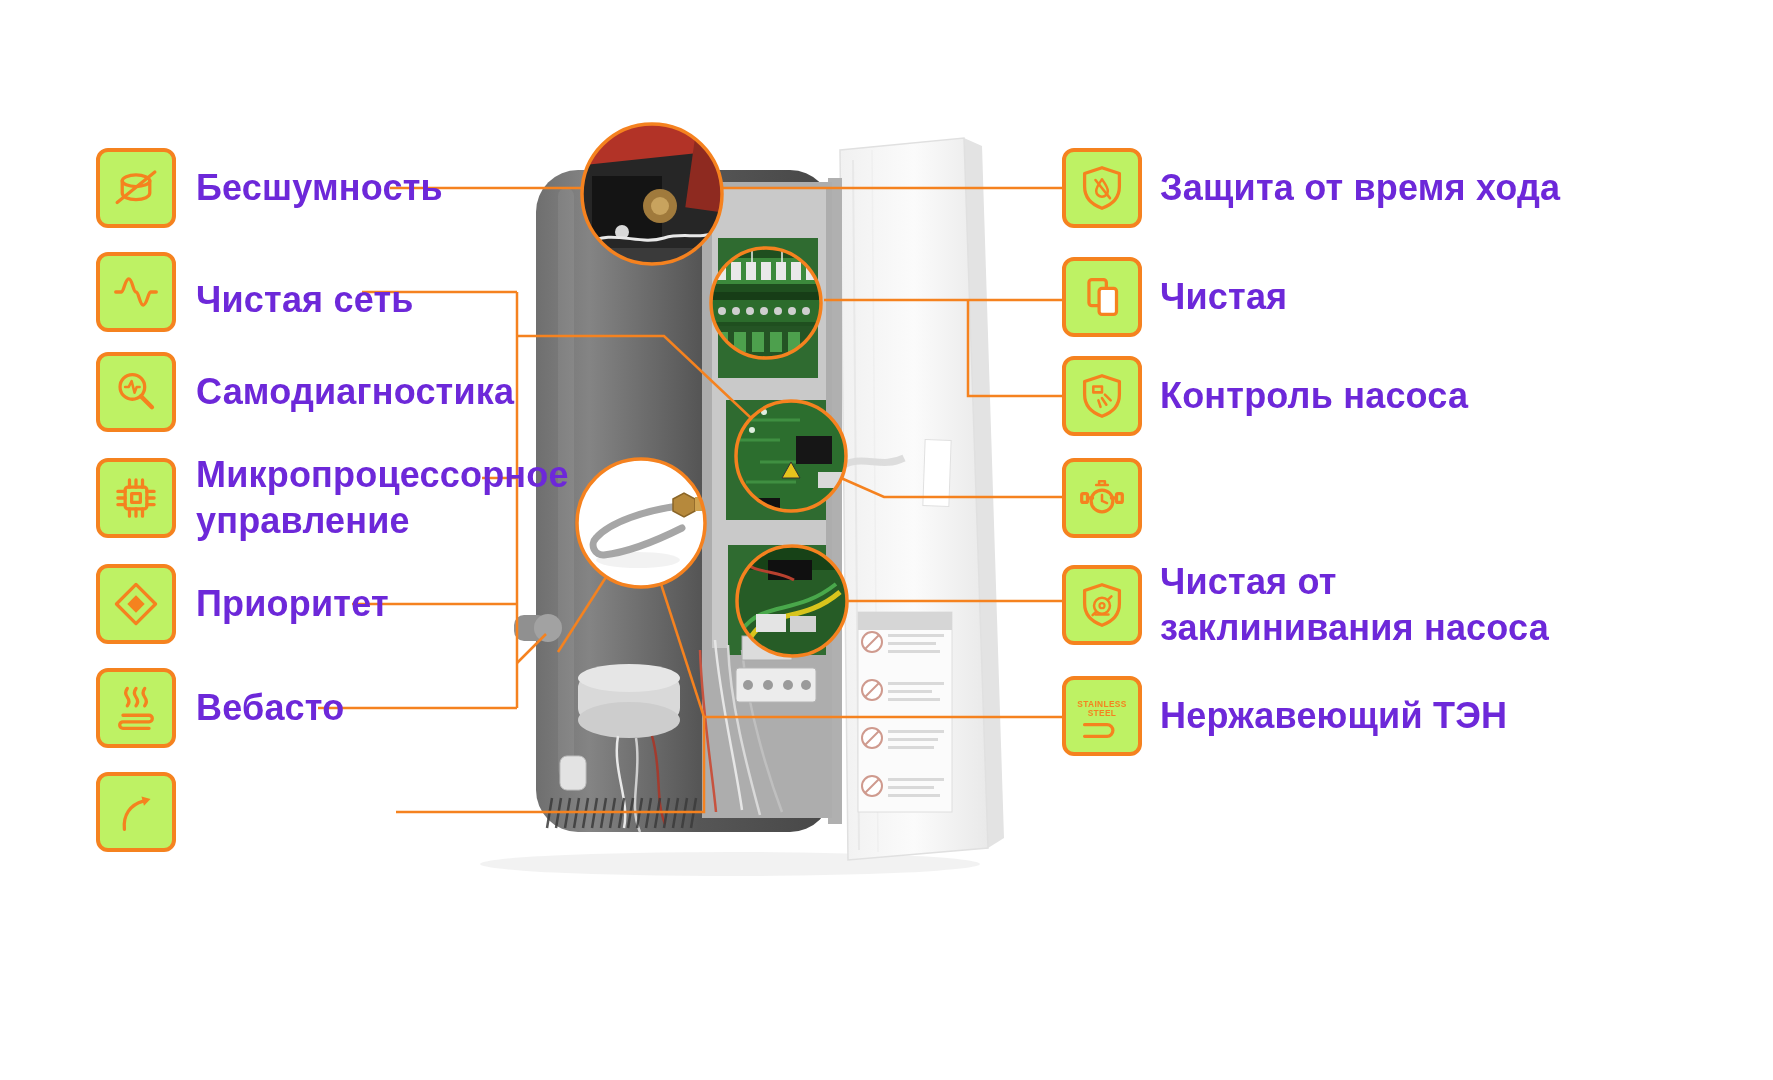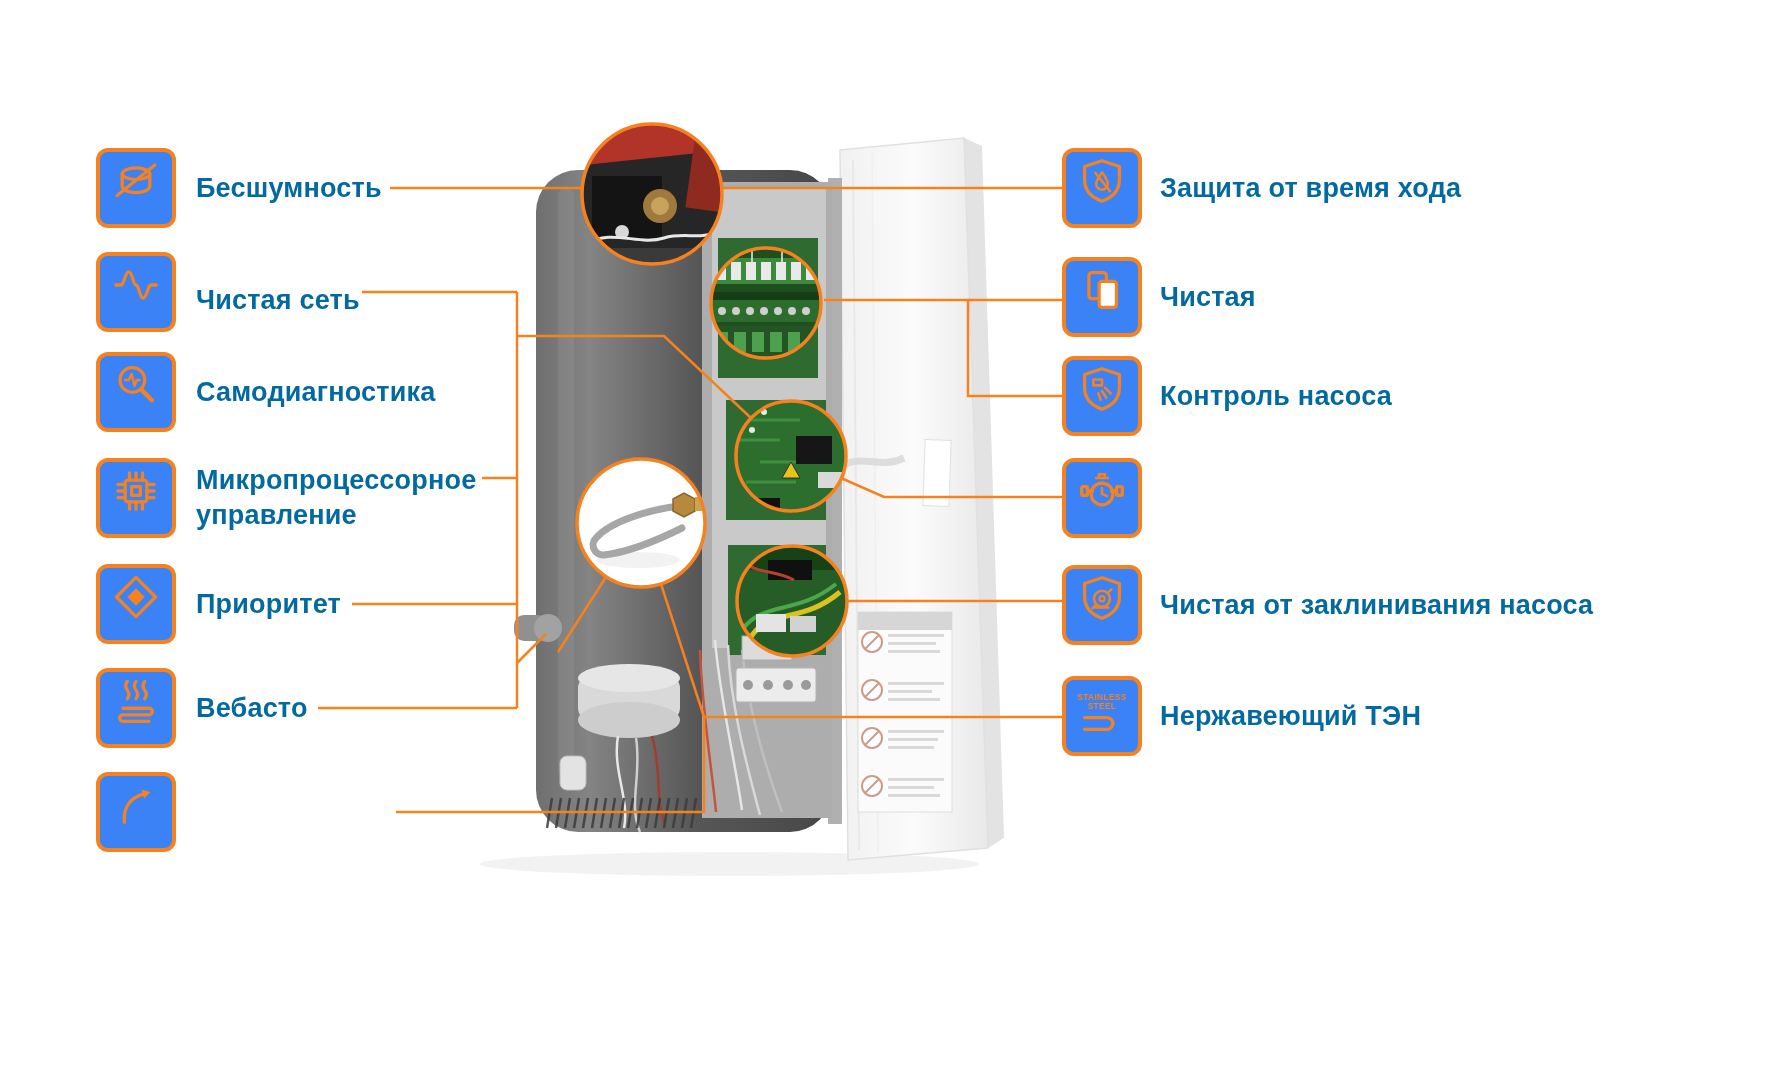--- a/index.html
+++ b/index.html
@@ -1,24 +1,24 @@
 <!DOCTYPE html>
 <html><head>
 <meta charset="utf-8">
 <style>
   html,body{margin:0;padding:0;background:#fff;}
   .canvas{position:relative;width:1773px;height:1080px;background:#ffffff;overflow:hidden;
           font-family:"Liberation Sans",sans-serif;}
   .scene{position:absolute;left:0;top:0;}
   .icon-box{position:absolute;width:80px;height:80px;border:4px solid #F5821F;border-radius:12px;
-            background:#3b82f6;display:flex;align-items:flex-start;justify-content:center;box-sizing:border-box;}
+            background:#bef264;display:flex;align-items:center;justify-content:center;box-sizing:border-box;}
   .icon-box svg{width:58px;height:58px;}
   .ic{stroke:#F5821F;fill:none;stroke-width:4.5;stroke-linecap:round;stroke-linejoin:round;}
-  .label{position:absolute;height:80px;display:flex;align-items:center;color:#0369a1;
-         font-weight:700;font-size:27px;line-height:1.28;letter-spacing:.2px;}
+  .label{position:absolute;height:80px;display:flex;align-items:center;color:#6d28d9;
+         font-weight:700;font-size:36px;line-height:1.28;letter-spacing:.2px;}
   .label.left{width:335px;}
   .label.right{width:435px;}
   .connector{stroke:#F5821F;stroke-width:2.5;fill:none;}
 </style>
 </head>
 <body>
 
 <div class="canvas">
 
   <svg class="scene" width="1773" height="1080" viewBox="0 0 1773 1080">

